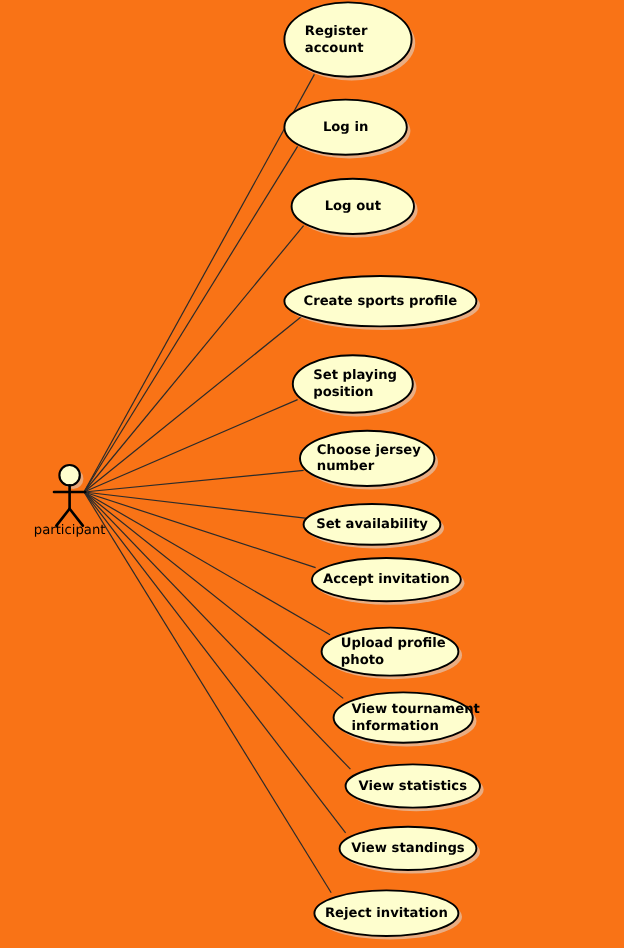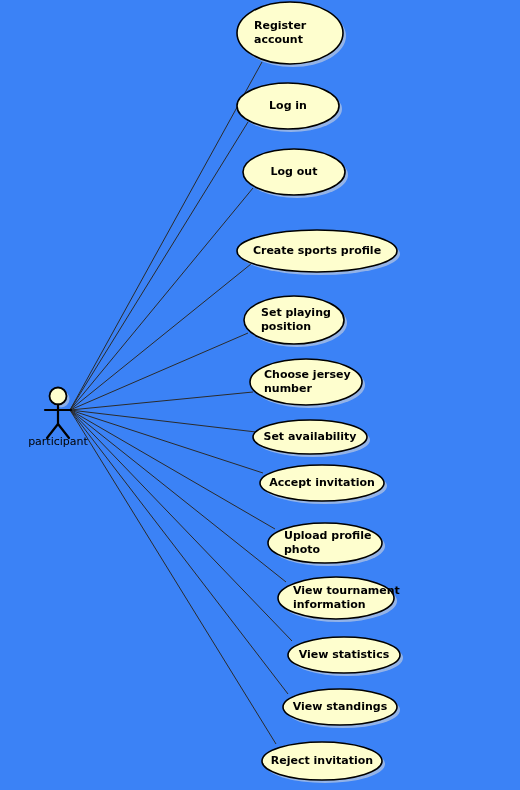--- a/index.html
+++ b/index.html
@@ -8,21 +8,21 @@
     padding: 0;
     background: #FFFFFF;
   }
   body {
     font-family: "DejaVu Sans", sans-serif;
   }
   #diagram-root {
     position: relative;
     width: 520px;
     height: 790px;
-    background: #3b82f6;
+    background: #f97316;
     overflow: hidden;
   }
   #diagram-svg {
     position: absolute;
     left: 0;
     top: 0;
     width: 520px;
     height: 790px;
   }
   .uc-text {

